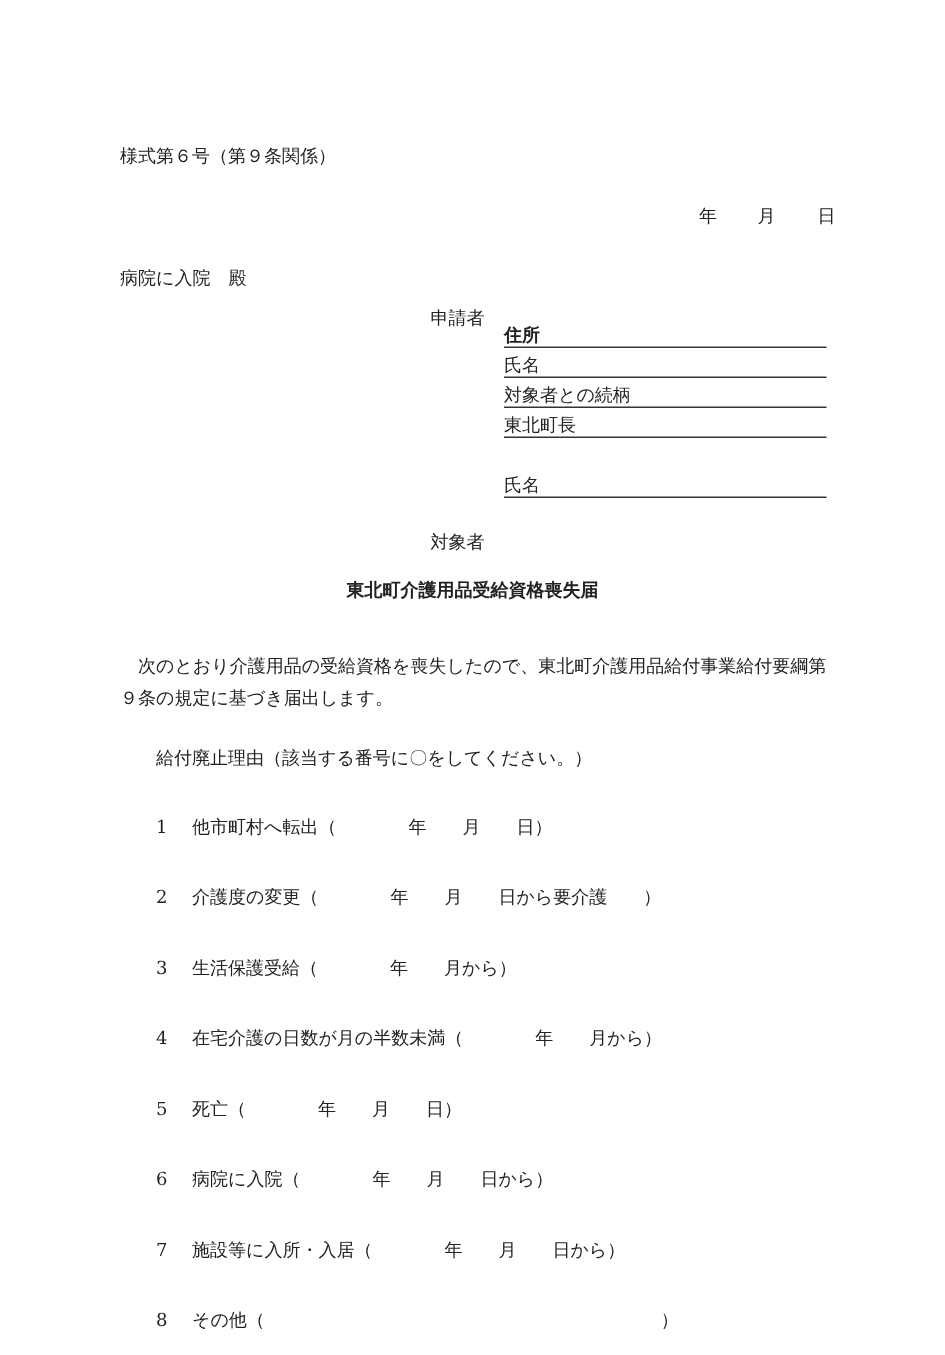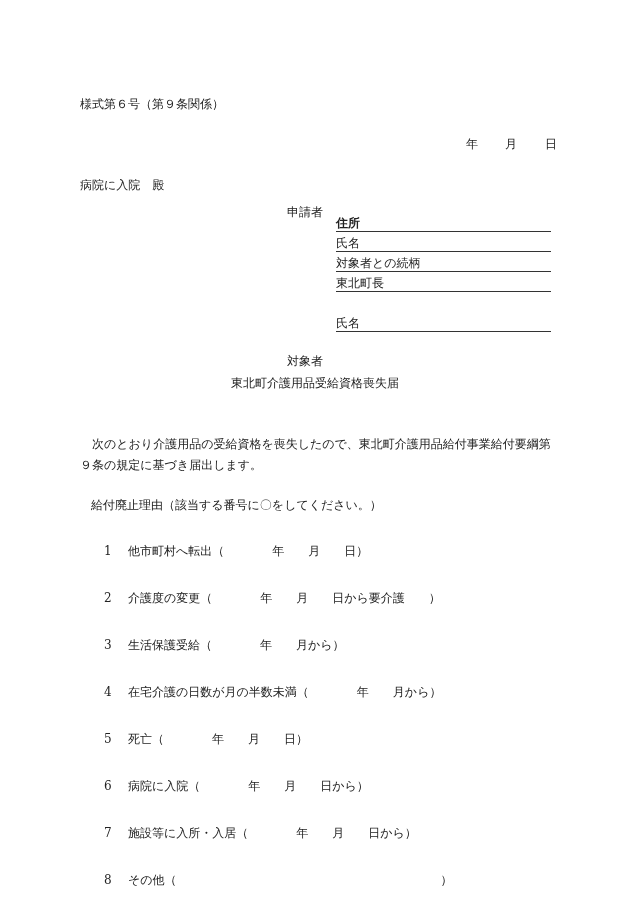--- a/index.html
+++ b/index.html
@@ -36,34 +36,34 @@
     height: 15px;
     white-space: nowrap;
   }
   .f1 { top: 216px; font-weight: bold; }
   .f2 { top: 236px; }
   .f3 { top: 256px; }
   .f4 { top: 276px; }
   .subject-label { left: 287px; top: 316px; margin-top: 37px; }
   .f5 { top: 316px; }
 
-  .doc-title { left: 231px; top: 375px; }
+  .doc-title { left: 231px; top: 385px; font-weight: bold; }
 
   .body-text {
     position: absolute;
     left: 80px;
     top: 434px;
     width: 475px;
     line-height: 21px;
     text-indent: 12px;
     white-space: normal;
     letter-spacing: 0;
   }
 
-  .reason-heading { left: 91px; top: 497px; }
+  .reason-heading { left: 104px; top: 497px; }
   .reason-list {
     position: absolute;
     left: 104px;
     top: 516px;
     margin: 0;
     padding: 0;
     list-style: none;
   }
   .reason-list li {
     height: 20px;

